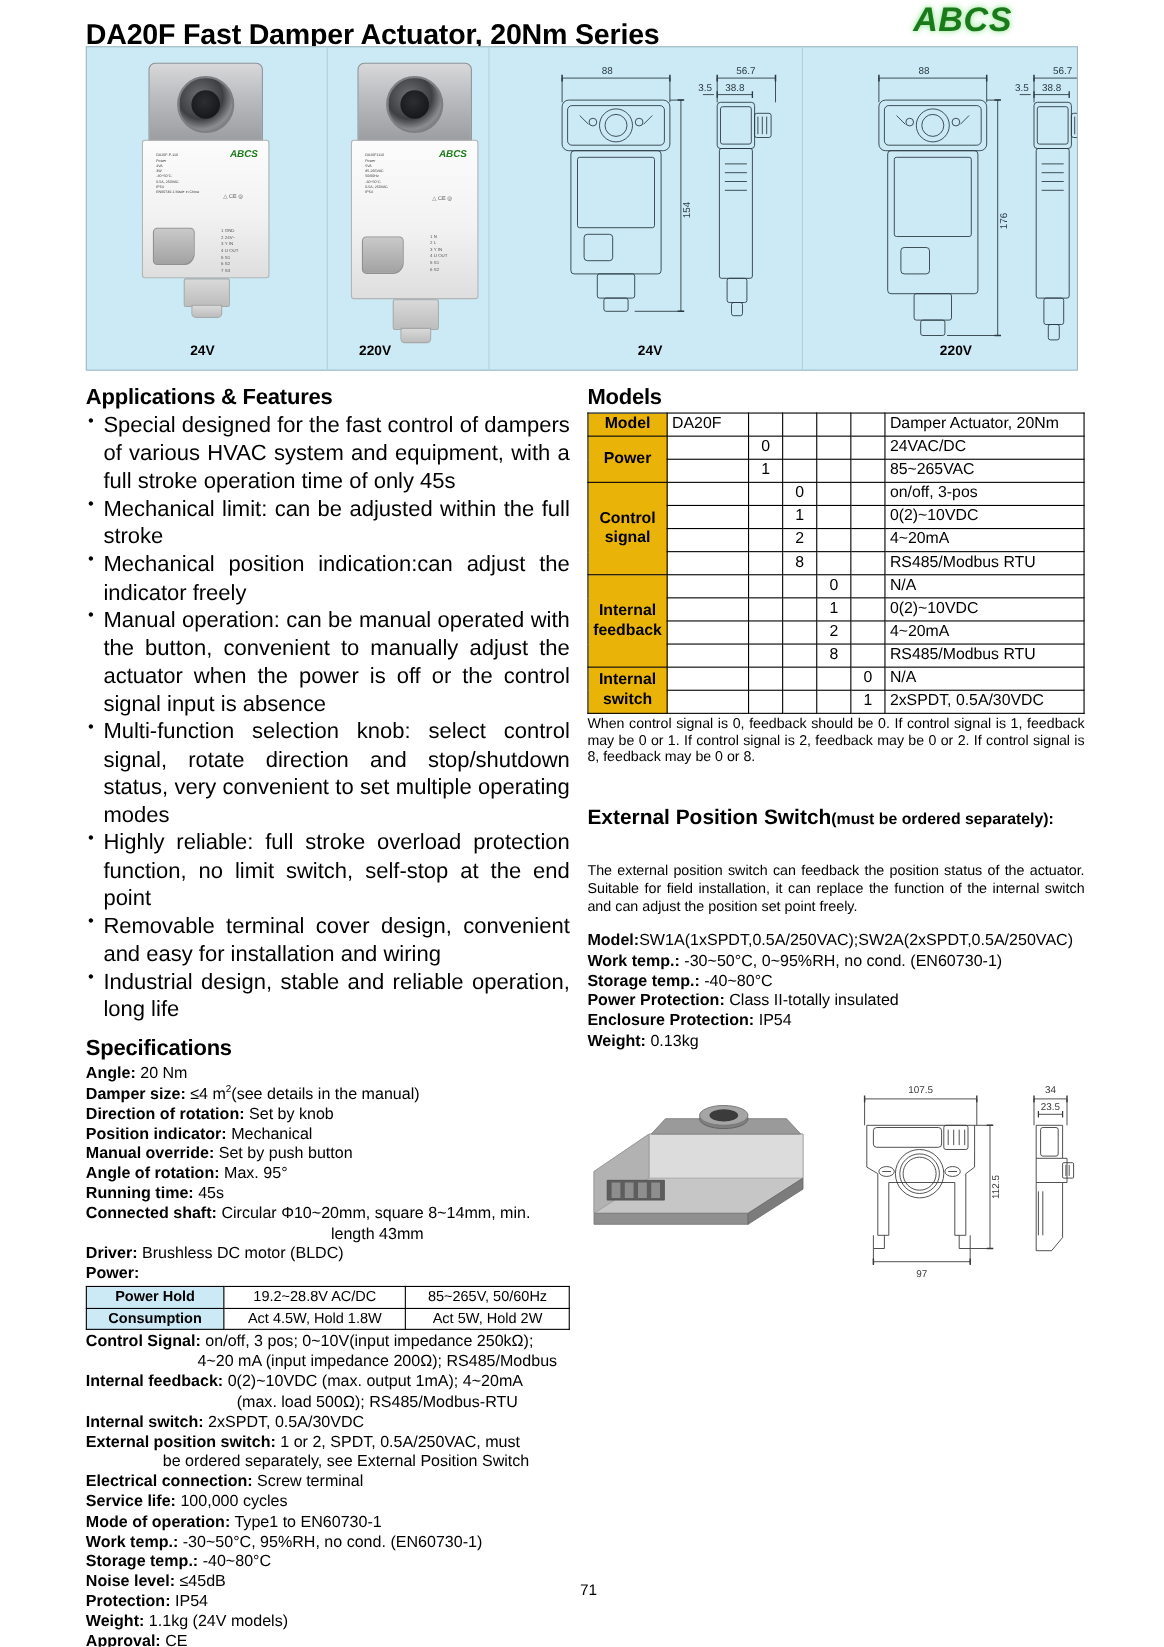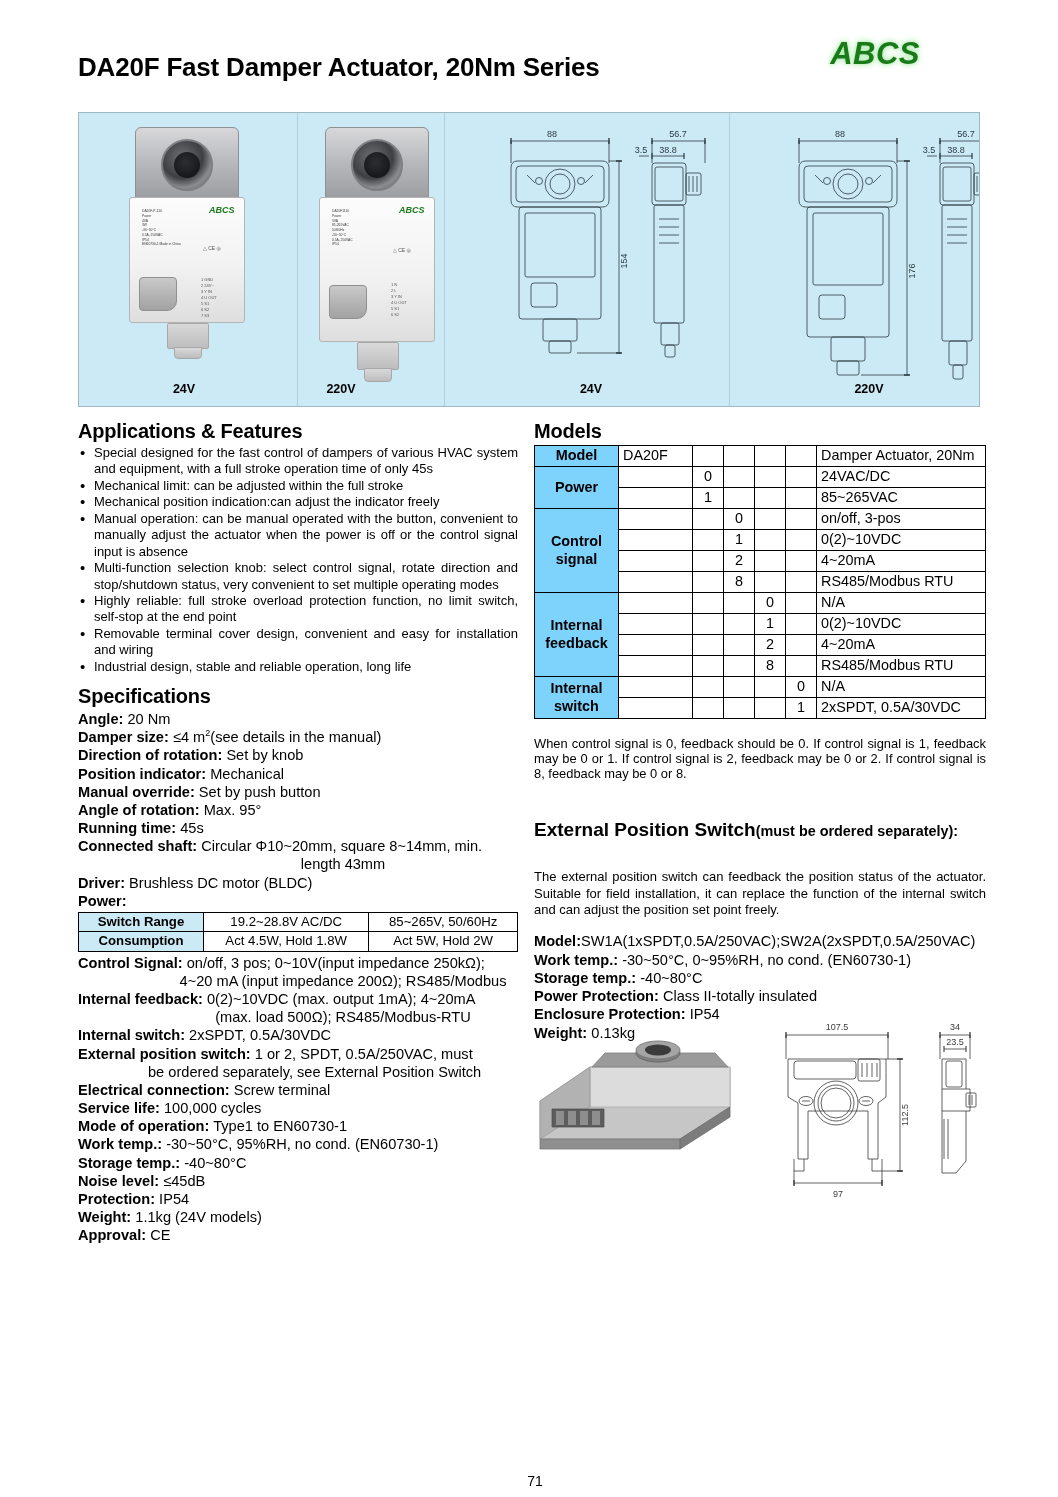--- a/index.html
+++ b/index.html
@@ -8,21 +8,21 @@
     width: 1058px; height: 1497px;
     background: #ffffff;
     font-family: "Liberation Sans", sans-serif;
     color: #000;
     position: relative;
     overflow: hidden;
   }
   .page { position: relative; width: 1058px; height: 1497px; padding: 0 78px; }
 
   
-  .header { position: relative; height: 76px; margin-top: 36px; }
+  .header { position: relative; height: 42px; }
   .title {
     position: absolute; left: 0; top: 16px;
     font-size: 26px; font-weight: bold; letter-spacing: -0.2px;
   }
   .logo {
     position: absolute; right: 60px; top: 0px;
     font-size: 31px; font-weight: bold; font-style: italic;
     color: #1a7a1a;
     text-shadow: 0 0 7px #9ae59a, 0 0 3px #bff0bf;
     letter-spacing: 0.5px;
@@ -92,21 +92,21 @@
   .colR { width: 452px; flex: 0 0 452px; }
 
   h2.sec {
     font-size: 20px; font-weight: bold; margin: 0 0 2px 0; letter-spacing: -0.2px;
   }
   h2.sec.tight { margin-top: 10px; }
 
   ul.feat { list-style: none; margin: 0; padding: 0; }
   ul.feat li {
     position: relative; padding-left: 16px; margin: 0 0 0px 0;
-    font-size: 13px; line-height: 1.265; text-align: justify;
+    font-size: 20px; line-height: 1.265; text-align: justify;
   }
   ul.feat li::before {
     content: "\2022"; position: absolute; left: 2px; top: -1px; font-size: 15px;
   }
 
   .specline { font-size: 14.6px; line-height: 1.245; }
   .specline b { font-weight: bold; }
   .cont { font-size: 14.6px; line-height: 1.245; padding-left: 90px; text-align: center; }
   .cont2 { font-size: 14.6px; line-height: 1.245; padding-left: 70px; }
   sup.sq { font-size: 9px; vertical-align: super; }
@@ -124,28 +124,28 @@
 
   
   table.mtab {
     border-collapse: collapse; width: 100%; font-size: 14.4px;
     table-layout: fixed;
   }
   table.mtab td {
     border: 1px solid #000; padding: 0px 4px; line-height: 1.2; height: 21px;
   }
   table.mtab td.hd {
-    background: #7dd3fc; font-weight: bold; text-align: center; width: 84px;
+    background: #eab308; font-weight: bold; text-align: center; width: 72px;
   }
   table.mtab td.mdl { width: 74px; }
   table.mtab td.dig { width: 31px; text-align: center; }
   table.mtab td.desc { width: auto; }
 
   .note {
-    font-size: 12.9px; line-height: 1.17; text-align: justify; margin-top: 17px;
+    font-size: 12.9px; line-height: 1.17; text-align: justify; margin-top: 1px;
   }
 
   .epshead { font-size: 19px; font-weight: bold; margin: 38px 0 0 0; }
   .epshead span.small { font-size: 14.4px; font-weight: bold; }
   .epsbody { font-size: 13px; line-height: 1.26; text-align: justify; margin-top: 28px; }
   .epsspec { font-size: 14.6px; line-height: 1.25; margin-top: 14px; }
 
   .pagenum {
     position: absolute; left: 12px; right: 0; bottom: 44px;
     text-align: center; font-size: 14px;
@@ -371,21 +371,21 @@
         <b>Driver:</b>
         <span>Brushless DC motor (BLDC)</span>
       </div>
       <div class="specline">
         <b>Power:</b>
       </div>
 
       <table class="ptab">
         <tbody>
             <tr>
-          <td class="hd">Switch Range</td>
+          <td class="hd">Power Hold</td>
           <td>19.2~28.8V AC/DC</td>
           <td>85~265V, 50/60Hz</td>
         </tr>
         <tr>
           <td class="hd">Consumption</td>
           <td>Act 4.5W, Hold 1.8W</td>
           <td>Act 5W, Hold 2W</td>
         </tr>
       </tbody>
         </table>

